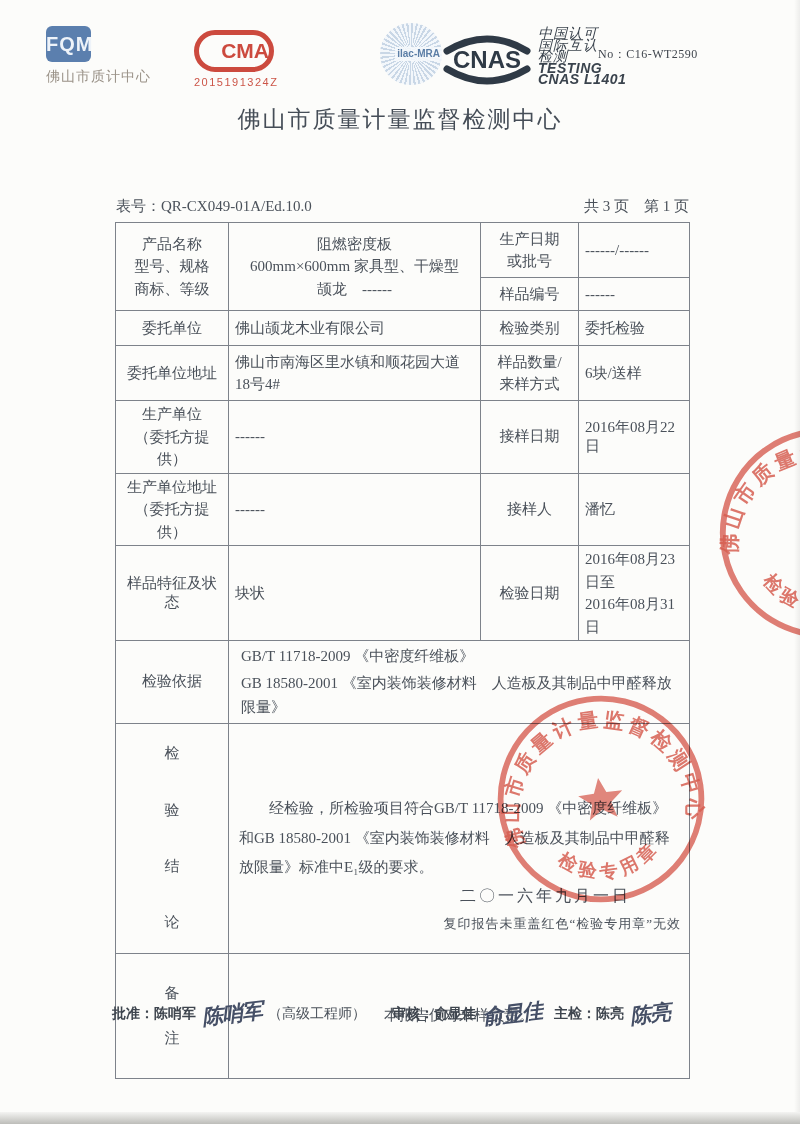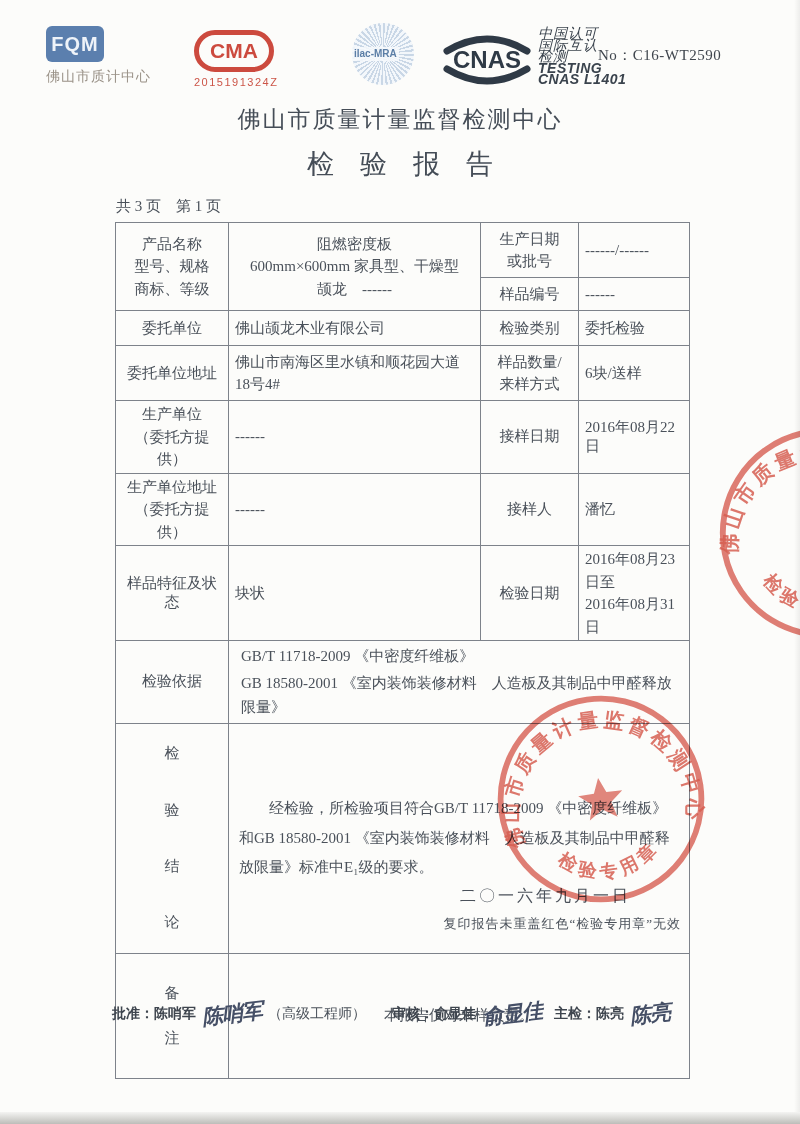--- a/index.html
+++ b/index.html
@@ -8,41 +8,41 @@
   .page { position:relative; width:800px; height:1124px; background:#fcfcfa; overflow:hidden;
           color:#4a515a; }
   .page::after{ content:""; position:absolute; left:0; right:0; bottom:0; height:12px;
           background:linear-gradient(#f4f4f2,#bdbdb9); pointer-events:none; }
   .page::before{ content:""; position:absolute; top:0; right:0; bottom:0; width:6px;
           background:linear-gradient(90deg,rgba(0,0,0,0),rgba(0,0,0,.06)); pointer-events:none; }
 
   
   .hdr { position:absolute; top:0; left:0; width:100%; height:110px; }
   .fqm { position:absolute; left:46px; top:26px; width:62px; text-align:center; }
-  .fqm-box { width:58px; height:36px; background:#5b7fae; border-radius:6px; color:#eef3f9;
+  .fqm-box { width:45px; height:36px; background:#5b7fae; border-radius:6px; color:#eef3f9;
           font:bold 20px/36px "Liberation Sans",sans-serif; letter-spacing:1px; }
   .fqm-cap { margin-top:6px; font-size:14px; color:#9a9288; letter-spacing:1px; white-space:nowrap; }
-  .cma { position:absolute; left:194px; top:30px; width:84px; text-align:center; }
+  .cma { position:absolute; left:194px; top:30px; width:84px; text-align:right; }
   .cma-box { width:80px; height:42px; border:5px solid #cc4a3e; border-radius:22px;
           color:#cc4a3e; font:bold 21px/32px "Liberation Sans",sans-serif; }
   .cma-num { margin-top:4px; font-size:11px; color:#cc5548; letter-spacing:1.5px; font-family:"Liberation Sans",sans-serif; }
   .cal { position:absolute; left:296px; top:28px; width:90px; text-align:center; }
   .cal-box { margin:0 auto; width:52px; height:52px; border:5px solid #cc4a3e; border-radius:50%;
           color:#cc4a3e; font:bold 15px/42px "Liberation Sans",sans-serif; }
   .cal-num { margin-top:3px; font-size:7.5px; color:#cc5548; white-space:nowrap; }
-  .ilac { position:absolute; left:352px; top:23px; width:62px; height:62px; border-radius:50%;
+  .ilac { position:absolute; left:380px; top:23px; width:62px; height:62px; border-radius:50%;
           background:repeating-conic-gradient(#c9d7e6 0deg 4deg,#f3f7fb 4deg 9deg);
-          display:flex; align-items:center; justify-content:flex-start; }
+          display:flex; align-items:center; justify-content:flex-end; }
   .ilac span { background:rgba(246,249,252,.85); color:#5b7ea6; font:bold 10px/14px "Liberation Sans",sans-serif; padding:0 2px; }
   .cnas { position:absolute; left:440px; top:34px; }
   .cnas text { font:bold 24px "Liberation Sans",sans-serif; fill:#2f3a46; }
   .cnas-txt { position:absolute; left:538px; top:28px; font-family:"Liberation Sans",sans-serif; }
   .cnas-txt div { font-size:14px; color:#3a434d; line-height:11.5px; letter-spacing:1px;font-style:italic; }
   .cnas-txt div.en { font-weight:bold; letter-spacing:.5px; }
-  .repno { position:absolute; left:598px; top:46px; font-size:15px; color:#3f454d; letter-spacing:.5px; }
+  .repno { position:absolute; left:598px; top:46px; font-size:12px; color:#3f454d; letter-spacing:.5px; }
 
   
   .org-title { position:absolute; top:104px; left:0; width:100%; text-align:center;
           font-size:23px; letter-spacing:2px; color:#454d57; }
   .report-title { position:absolute; top:146px; left:0; width:100%; text-align:center;
           font-size:27px; letter-spacing:26px; text-indent:26px; color:#454d57; }
   .form-line { position:absolute; top:197px; left:116px; width:573px; display:flex;
           justify-content:space-between; font-size:15px; }
 
   
@@ -106,22 +106,22 @@
       <div>检测</div>
       <div class="en">TESTING</div>
       <div class="en">CNAS L1401</div>
     </div>
     <div class="repno">
       <span>No：</span><span>C16-WT2590</span>
     </div>
   </div>
 
   <div class="org-title">佛山市质量计量监督检测中心</div>
-  <div class="report-title">检验报告</div>
   <div class="form-line">
+    <span><span>表号：</span><span>QR-CX049-01A/Ed.10.0</span></span>
     <span>共 3 页　第 1 页</span>
   </div>
 
   <table class="rep">
     <colgroup>
         <col class="c1">
         <col class="c2">
         <col class="c3">
         <col class="c4">
       </colgroup>

